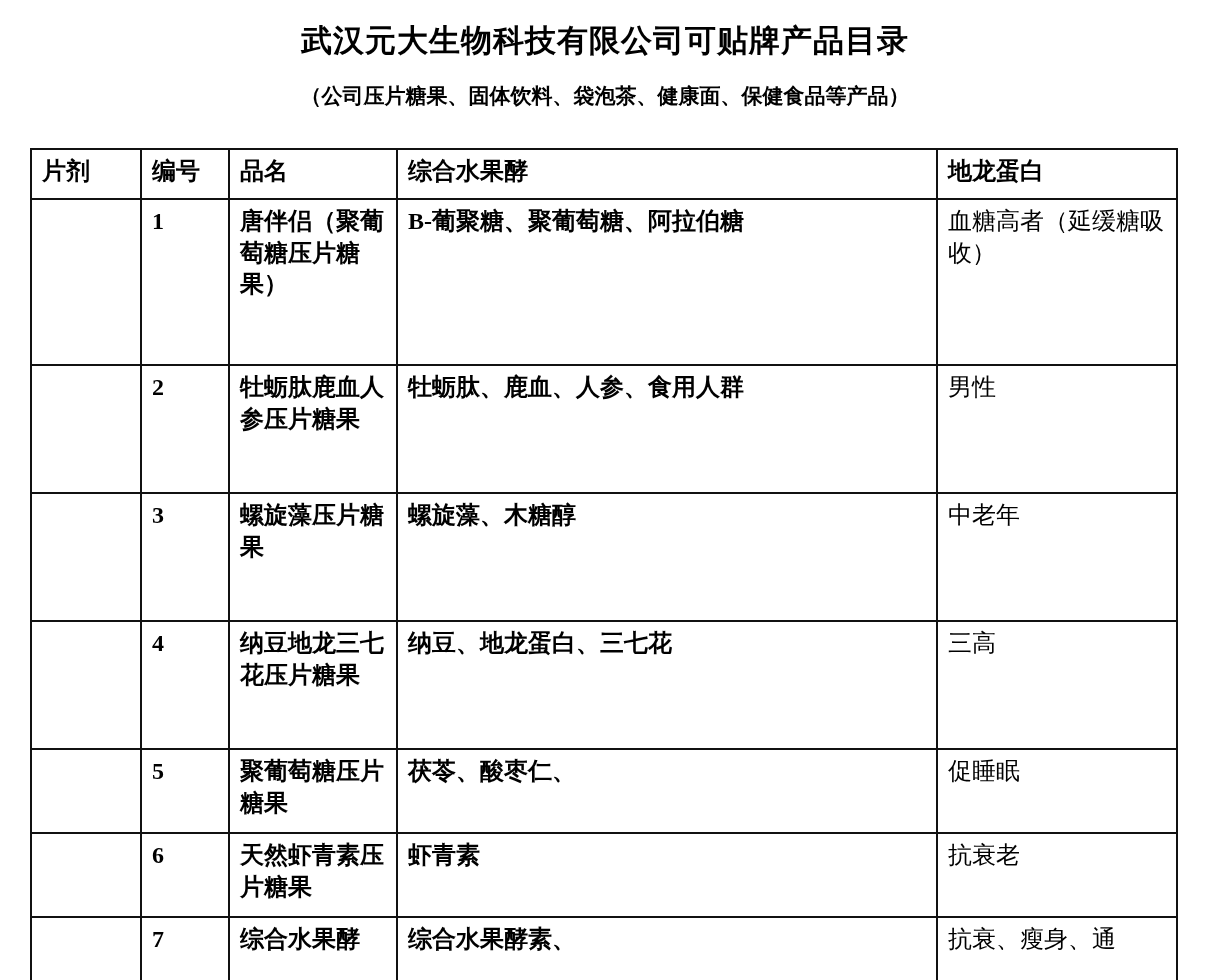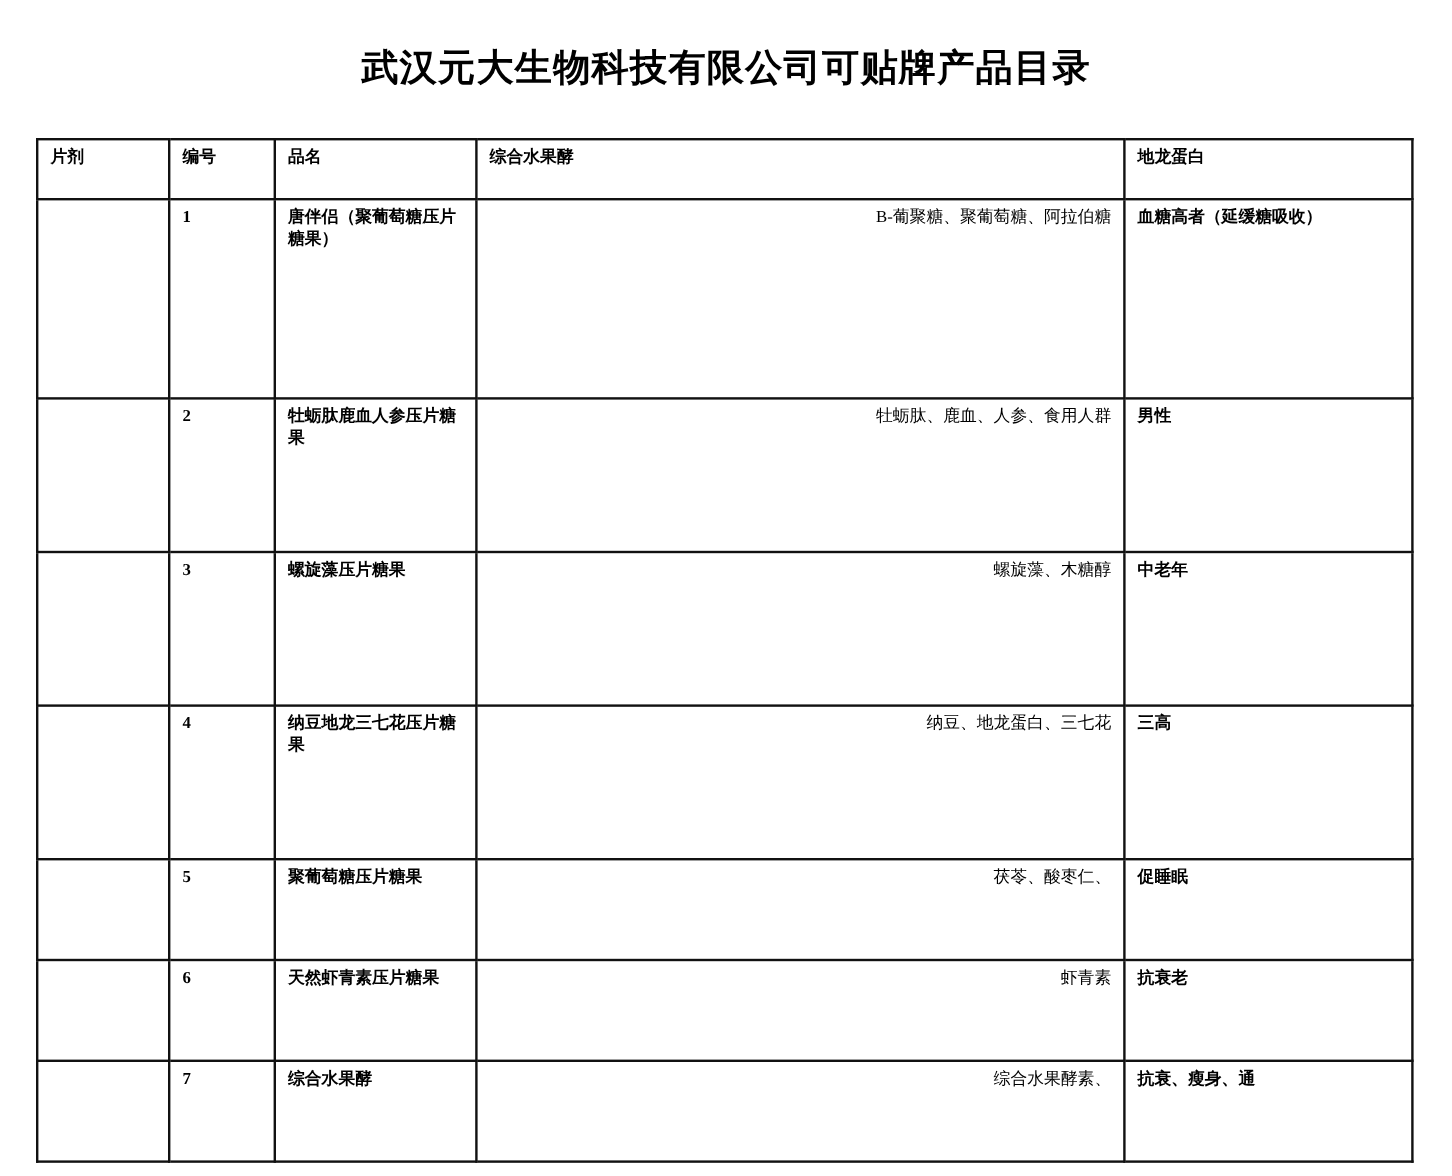--- a/index.html
+++ b/index.html
@@ -19,41 +19,41 @@
     height: 980px;
     position: relative;
     box-sizing: border-box;
     padding: 0 30px;
   }
   .doc-title {
     text-align: center;
     font-size: 31px;
     font-weight: bold;
     letter-spacing: 1px;
-    margin-top: 38px;
+    margin-top: 22px;
     line-height: 1.25;
   }
   .doc-subtitle {
     text-align: center;
     font-size: 21px;
     font-weight: bold;
     margin-top: 22px;
     line-height: 1.3;
   }
   table.catalog {
     border-collapse: collapse;
     margin-top: 38px;
     width: 1146px;
     table-layout: fixed;
   }
   table.catalog td {
     border: 2px solid #111111;
     vertical-align: top;
     padding: 6px 10px 8px 10px;
-    font-size: 14px;
+    font-size: 24px;
     line-height: 1.32;
     word-break: break-word;
   }
   .col-cat   { width: 110px; }
   .col-num   { width: 88px;  }
   .col-name  { width: 168px; }
   .col-ing   { width: 540px; }
   .col-group { width: 240px; }
 
   td.cell-cat {
@@ -64,37 +64,37 @@
   td.cell-num {
     font-weight: bold;
   }
   td.cell-header {
     font-weight: bold;
   }
   td.cell-name {
     font-weight: bold;
   }
   td.cell-ing {
-    font-weight: normal;
-    text-align: right;
+    font-weight: bold;
   }
   td.cell-group {
-    font-weight: bold;
+    font-weight: normal;
   }
   tr.row-h td { height: 34px; }
   tr.tall td  { height: 150px; }
   tr.mid td   { height: 112px; }
   tr.short td { height: 68px; }
 </style>
 </head>
 <body>
 
 <div class="page">
 
   <div class="doc-title">武汉元大生物科技有限公司可贴牌产品目录</div>
+  <div class="doc-subtitle">（公司压片糖果、固体饮料、袋泡茶、健康面、保健食品等产品）</div>
 
   <table class="catalog">
     <colgroup>
       <col class="col-cat">
       <col class="col-num">
       <col class="col-name">
       <col class="col-ing">
       <col class="col-group">
     </colgroup>
     <tbody>

